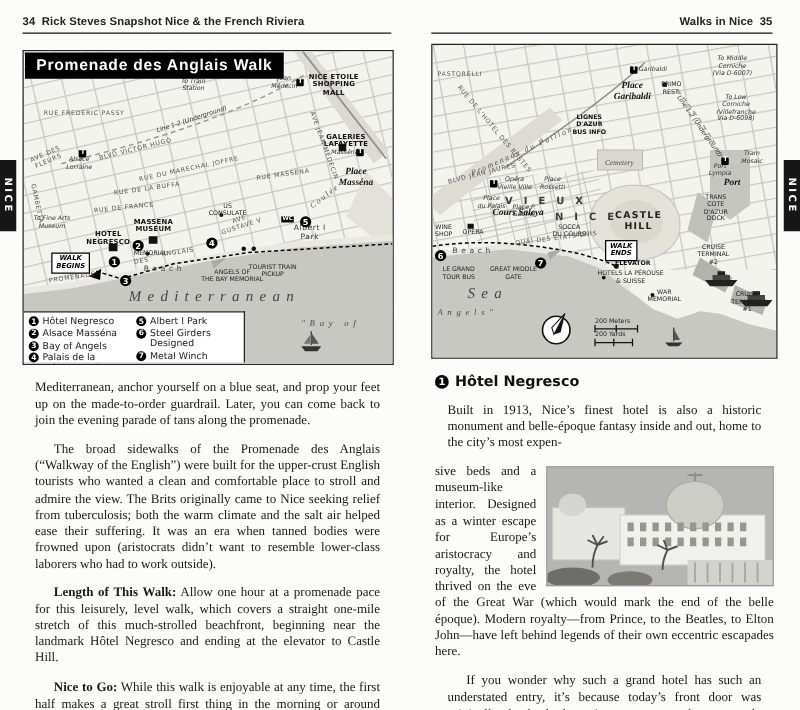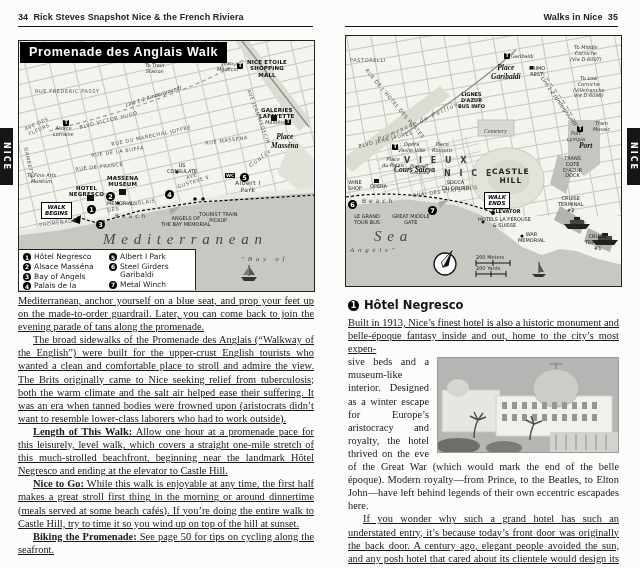--- a/index.html
+++ b/index.html
@@ -33,21 +33,21 @@
       font-family:"DejaVu Sans",sans-serif;color:#2a2a2a;line-height:1.15;z-index:3;}
   .ml.street{font-size:5px;letter-spacing:.6px;color:#555;white-space:pre;}
   .ml.tiny{font-size:5px;color:#222;}
   .ml.tinyb{font-size:5px;font-weight:bold;color:#111;}
   .ml.poi{font-size:5.5px;font-weight:bold;color:#111;letter-spacing:.2px;}
   .ml.it{font-size:5px;font-style:italic;color:#333;}
   .ml.place{font-family:"Liberation Serif",serif;font-size:7.5px;font-weight:bold;font-style:italic;color:#111;}
   .ml.area{font-size:8px;font-weight:bold;letter-spacing:3px;color:#3a3a3a;white-space:pre;}
   .ml.area2{font-size:7.5px;font-weight:bold;letter-spacing:1px;color:#222;}
   .ml.areaSm{font-size:6px;letter-spacing:.5px;color:#333;}
-  .ml.sea{font-family:"Liberation Serif",serif;font-style:italic;font-size:15px;
+  .ml.sea{font-family:"Liberation Serif",serif;font-style:italic;font-size:12px;
           letter-spacing:1px;color:#45454a;white-space:pre;}
   .ml.seaSm{font-family:"Liberation Serif",serif;font-style:italic;font-size:7px;
             letter-spacing:1px;color:#4a4a50;white-space:pre;}
   .ml.beach{font-size:6px;letter-spacing:.5px;color:#444;white-space:pre;}
   .ml.parkIt{font-family:"Liberation Serif",serif;font-style:italic;font-size:6.5px;
              letter-spacing:1.5px;color:#555;white-space:pre;}
   .ml.cem{font-family:"Liberation Serif",serif;font-style:italic;font-size:6px;color:#444;}
   .ml.tram{background:#000;color:#fff;font-size:5px;font-weight:bold;padding:0 1.5px;border-radius:1px;}
   .ml.wc{background:#000;color:#fff;font-size:4.5px;font-weight:bold;padding:0 1px;}
   .ml.boxed{background:#fff;border:1px solid #000;font-size:5.5px;font-weight:bold;
@@ -63,21 +63,21 @@
   .legend .col{width:50%;}
   .legend .row{display:flex;align-items:flex-start;margin-bottom:1.5px;}
   .legend .badge{flex:0 0 auto;width:8px;height:8px;border-radius:50%;background:#000;color:#fff;
                  display:flex;align-items:center;justify-content:center;
                  font:bold 6px "DejaVu Sans",sans-serif;margin:0 3px 0 0;}
   .legend .lbl{line-height:1.1;}
   
   .body-col{position:absolute;text-align:justify;font-size:10.4px;line-height:13.1px;color:#191919;}
   .col-left{left:18px;top:294px;width:296px;}
   .col-right{left:348px;top:298px;width:271px;}
-  .body-col p{margin:0;text-decoration:underline;}
+  .body-col p{margin:10px;}
   .body-col p.ind{text-indent:15px;}
   .walk-head{display:flex;align-items:center;gap:5px;font:bold 12.5px "DejaVu Sans",sans-serif;
              color:#111;margin:2px 0 5px;}
   .walk-head svg{display:block;}
   .intro-line{font-style:italic;font-size:10px;margin:0 0 12px;}
   .stop-head{display:flex;align-items:center;gap:5px;font:bold 11.5px "DejaVu Sans",sans-serif;
              color:#111;margin:0 0 4px;}
   .stop-badge{width:11px;height:11px;border-radius:50%;background:#000;color:#fff;flex:0 0 auto;
               display:flex;align-items:center;justify-content:center;
               font:bold 8px "DejaVu Sans",sans-serif;}
@@ -221,21 +221,21 @@
             <span class="lbl">Palais de la Méditerranée</span>
           </div>
         </div>
       <div class="col" id="legend-col2">
           <div class="row">
             <span class="badge">5</span>
             <span class="lbl">Albert I Park</span>
           </div>
           <div class="row">
             <span class="badge">6</span>
-            <span class="lbl">Steel Girders Garibaldi</span>
+            <span class="lbl">Steel Girders Designed</span>
           </div>
           <div class="row">
             <span class="badge">7</span>
             <span class="lbl">Metal Winch</span>
           </div>
         </div>
     </div>
   </section>
 
   <section class="map-box map-right">

